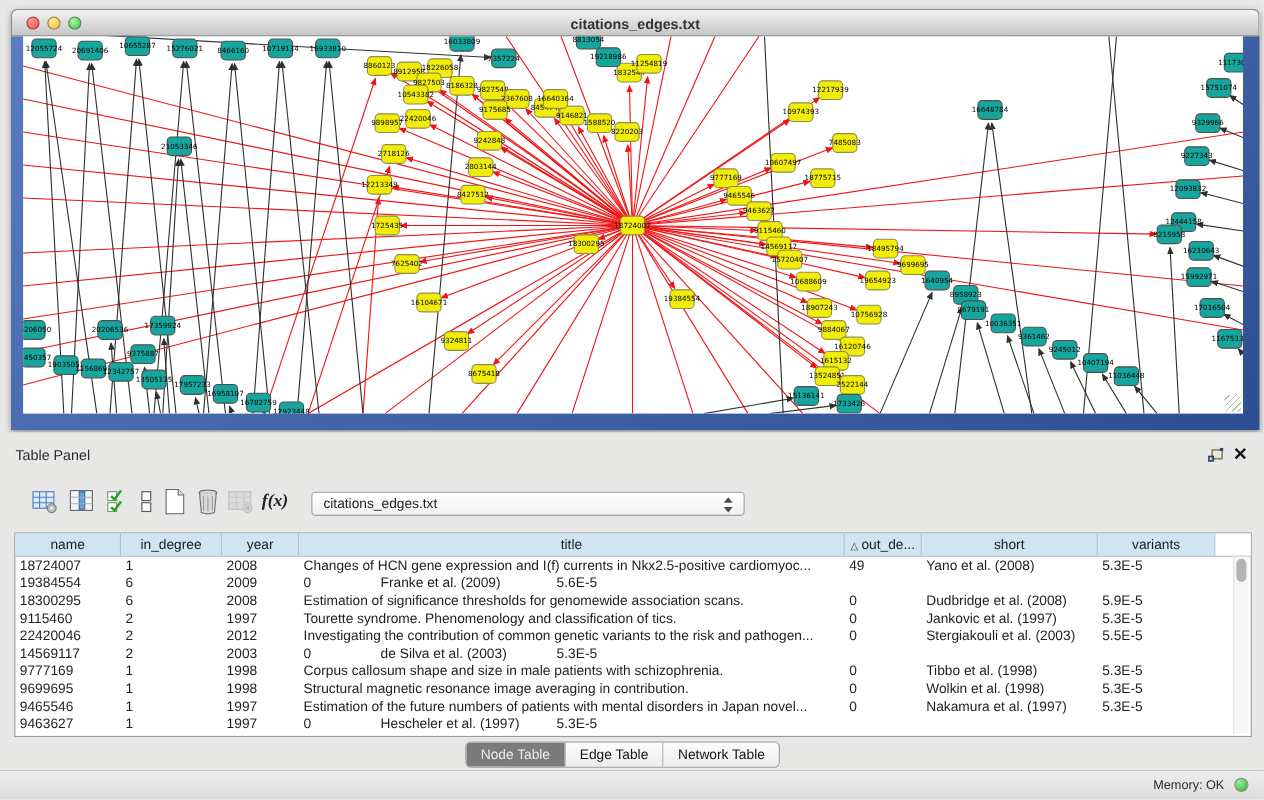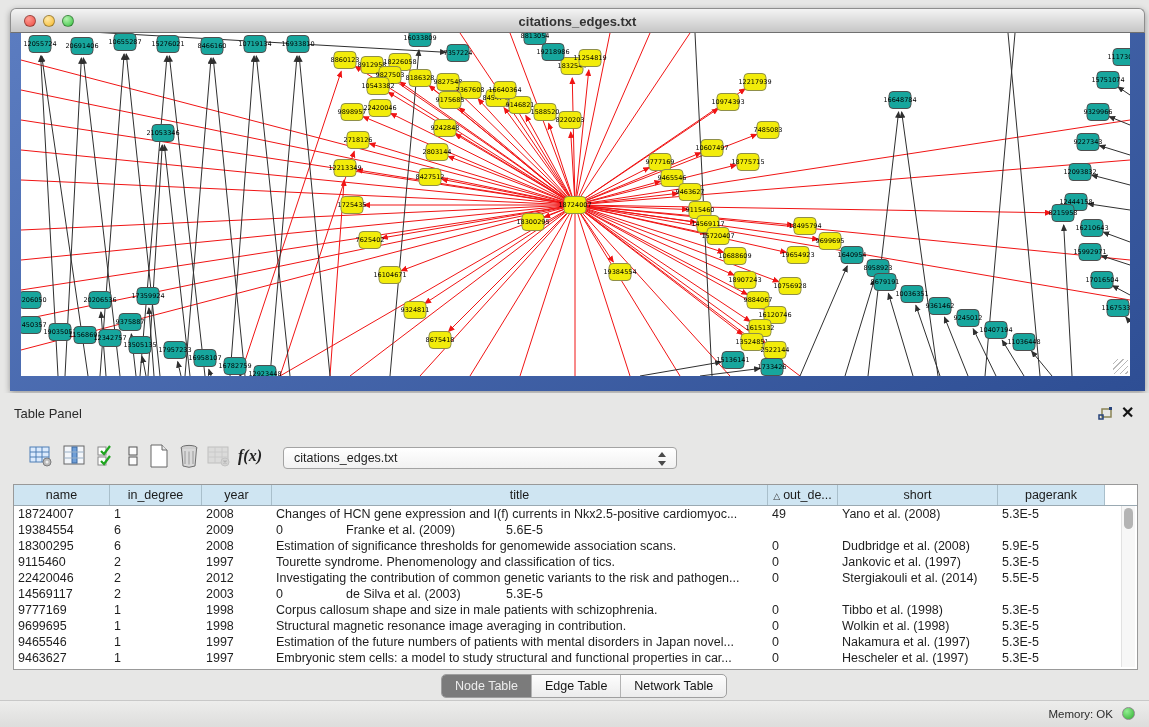--- a/index.html
+++ b/index.html
@@ -33,21 +33,21 @@
   .thead{display:flex;height:20px;border-bottom:1px solid #9aa9b2;}
   .th{box-sizing:border-box;height:20px;line-height:20px;font-size:12.5px;color:#1b1b1b;text-align:center;background:#cfe5f2;border-right:1px solid #a9bfcb;overflow:hidden;white-space:nowrap;}
   .th .sortmark{font-size:9px;margin-right:3px;color:#333;}
   .th-filler{flex:1;background:#fff;border-right:none;}
   .tbody{position:relative;}
   .tr{display:flex;height:16px;}
   .td{box-sizing:border-box;padding:0 4px;font-size:12.5px;line-height:16px;color:#1e1e1e;white-space:nowrap;overflow:hidden;}
   .vscroll{position:absolute;right:2px;top:21px;bottom:2px;width:13px;background:#f7f7f7;border-left:1px solid #e2e2e2;}
   .vthumb{position:absolute;top:2px;left:2px;width:9px;height:21px;border-radius:5px;background:#b4b4b4;}
 
-  .tabs{position:absolute;left:441px;top:281px;height:22px;display:flex;border:1px solid #9f9f9f;border-radius:5px;overflow:hidden;background:linear-gradient(#fdfdfd,#ececec);}
+  .tabs{position:absolute;left:423px;top:281px;height:22px;display:flex;border:1px solid #9f9f9f;border-radius:5px;overflow:hidden;background:linear-gradient(#fdfdfd,#ececec);}
   .tab{padding:0 13px;line-height:22px;font-size:12.5px;color:#141414;border-right:1px solid #b3b3b3;}
   .tab:last-child{border-right:none;}
   .tab.selected{background:#7b7b7b;color:#ededed;}
 
   
   #status-bar{position:absolute;left:0;top:700px;width:1149px;height:27px;background:linear-gradient(#ededec,#dddddc);border-top:1px solid #c8c8c8;box-sizing:border-box;}
   .mem{position:absolute;right:36px;top:7px;font-size:11.5px;color:#2c2c2c;}
   .memdot{position:absolute;right:14px;top:6px;width:13px;height:13px;border-radius:50%;background:radial-gradient(circle at 35% 30%,#93ef93,#2fae2f);border:1px solid #8b8b8b;box-sizing:border-box;}
 
   
@@ -695,21 +695,21 @@
     </div>
 
     <div class="table-wrap">
       <div class="thead" id="thead">
           <div class="th" style="width: 96px;"><span>name</span></div>
           <div class="th" style="width: 92px;"><span>in_degree</span></div>
           <div class="th" style="width: 70px;"><span>year</span></div>
           <div class="th" style="width: 496px;"><span>title</span></div>
           <div class="th" style="width: 70px;"><span class="sortmark">△</span><span>out_de...</span></div>
           <div class="th" style="width: 160px;"><span>short</span></div>
-          <div class="th" style="width: 107px;"><span>pagerank</span></div>
+          <div class="th" style="width: 107px;"><span>variants</span></div>
           <div class="th th-filler"></div>
         </div>
       <div class="tbody" id="tbody">
           <div class="tr">
             <div class="td" style="width: 96px;">18724007</div>
             <div class="td" style="width: 92px;">1</div>
             <div class="td" style="width: 70px;">2008</div>
             <div class="td" style="width: 496px;">Changes of HCN gene expression and I(f) currents in Nkx2.5-positive cardiomyoc...</div>
             <div class="td" style="width: 70px;">49</div>
             <div class="td" style="width: 160px;">Yano et al. (2008)</div>
@@ -740,21 +740,21 @@
             <div class="td" style="width: 70px;">0</div>
             <div class="td" style="width: 160px;">Jankovic et al. (1997)</div>
             <div class="td" style="width: 107px;">5.3E-5</div>
           </div>
           <div class="tr">
             <div class="td" style="width: 96px;">22420046</div>
             <div class="td" style="width: 92px;">2</div>
             <div class="td" style="width: 70px;">2012</div>
             <div class="td" style="width: 496px;">Investigating the contribution of common genetic variants to the risk and pathogen...</div>
             <div class="td" style="width: 70px;">0</div>
-            <div class="td" style="width: 160px;">Stergiakouli et al. (2014)</div>
+            <div class="td" style="width: 160px;">Stergiakouli et al. (2003)</div>
             <div class="td" style="width: 107px;">5.5E-5</div>
           </div>
           <div class="tr">
             <div class="td" style="width: 96px;">14569117</div>
             <div class="td" style="width: 92px;">2</div>
             <div class="td" style="width: 70px;">2003</div>
             <div class="td" style="width: 70px;">0</div>
             <div class="td" style="width: 160px;">de Silva et al. (2003)</div>
             <div class="td" style="width: 107px;">5.3E-5</div>
           </div>
@@ -782,21 +782,20 @@
             <div class="td" style="width: 70px;">1997</div>
             <div class="td" style="width: 496px;">Estimation of the future numbers of patients with mental disorders in Japan novel...</div>
             <div class="td" style="width: 70px;">0</div>
             <div class="td" style="width: 160px;">Nakamura et al. (1997)</div>
             <div class="td" style="width: 107px;">5.3E-5</div>
           </div>
           <div class="tr">
             <div class="td" style="width: 96px;">9463627</div>
             <div class="td" style="width: 92px;">1</div>
             <div class="td" style="width: 70px;">1997</div>
-            <div class="td" style="width: 496px;">Embryonic stem cells: a model to study structural and functional properties in car...</div>
             <div class="td" style="width: 70px;">0</div>
             <div class="td" style="width: 160px;">Hescheler et al. (1997)</div>
             <div class="td" style="width: 107px;">5.3E-5</div>
           </div>
         </div>
       <div class="vscroll">
           <div class="vthumb"></div>
         </div>
     </div>
 

